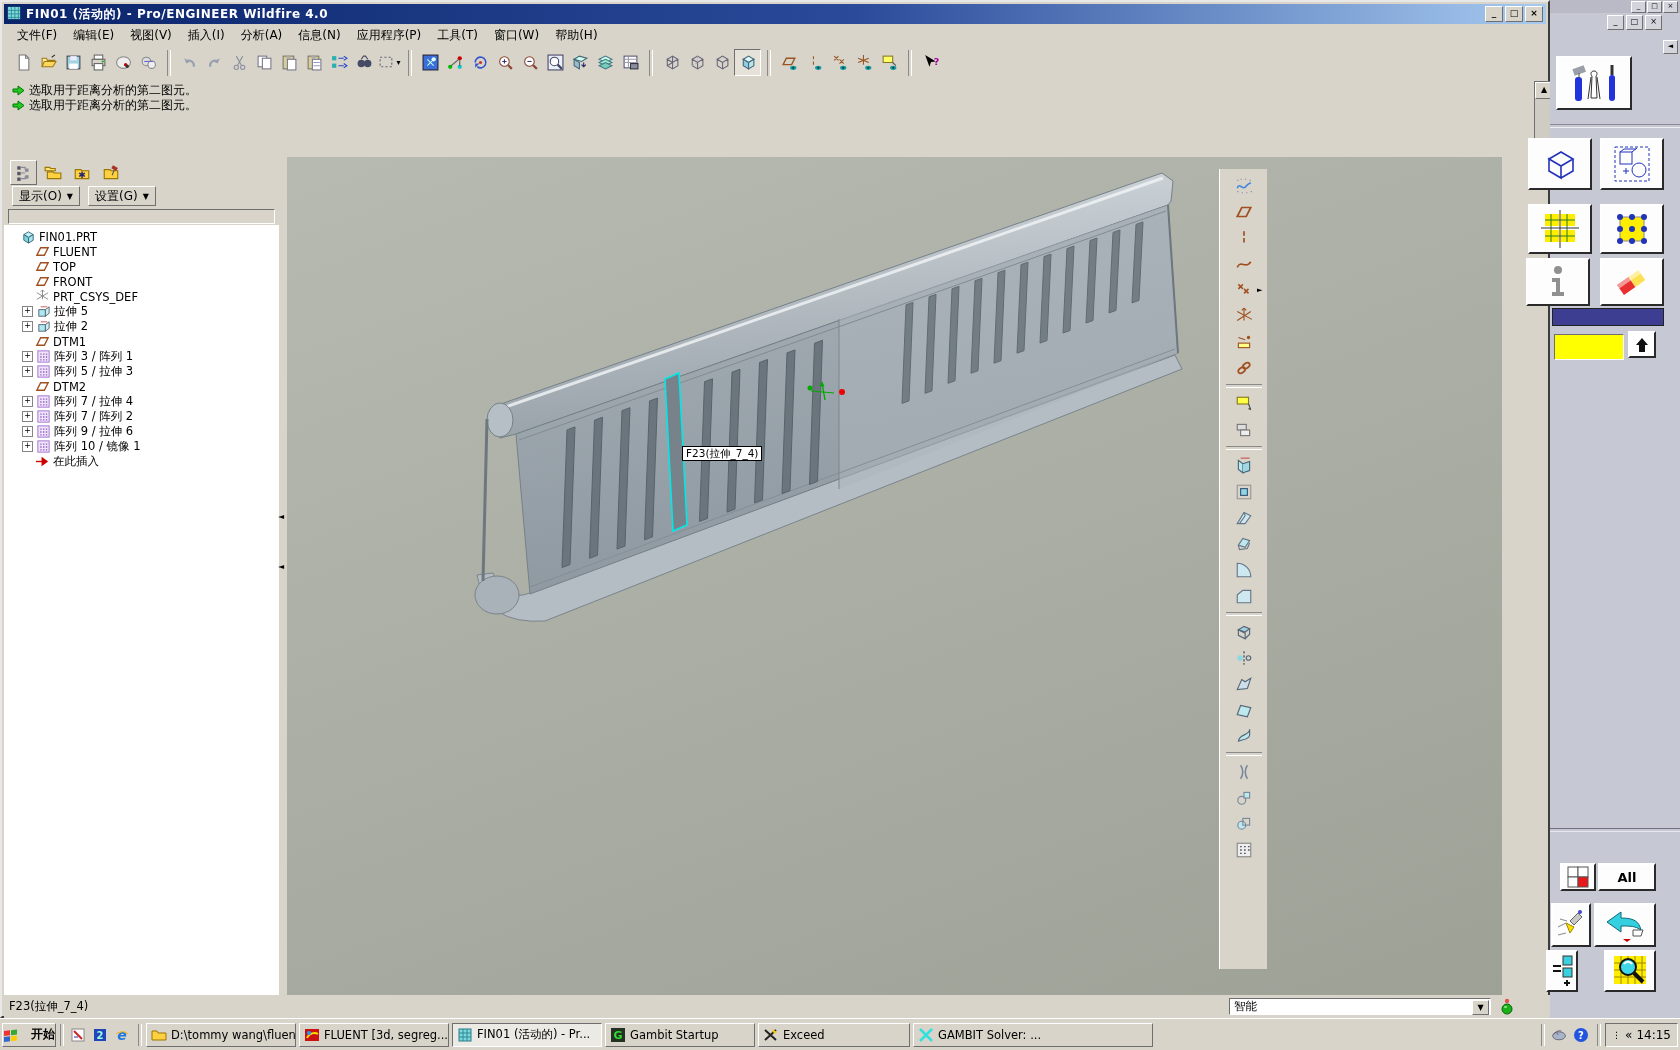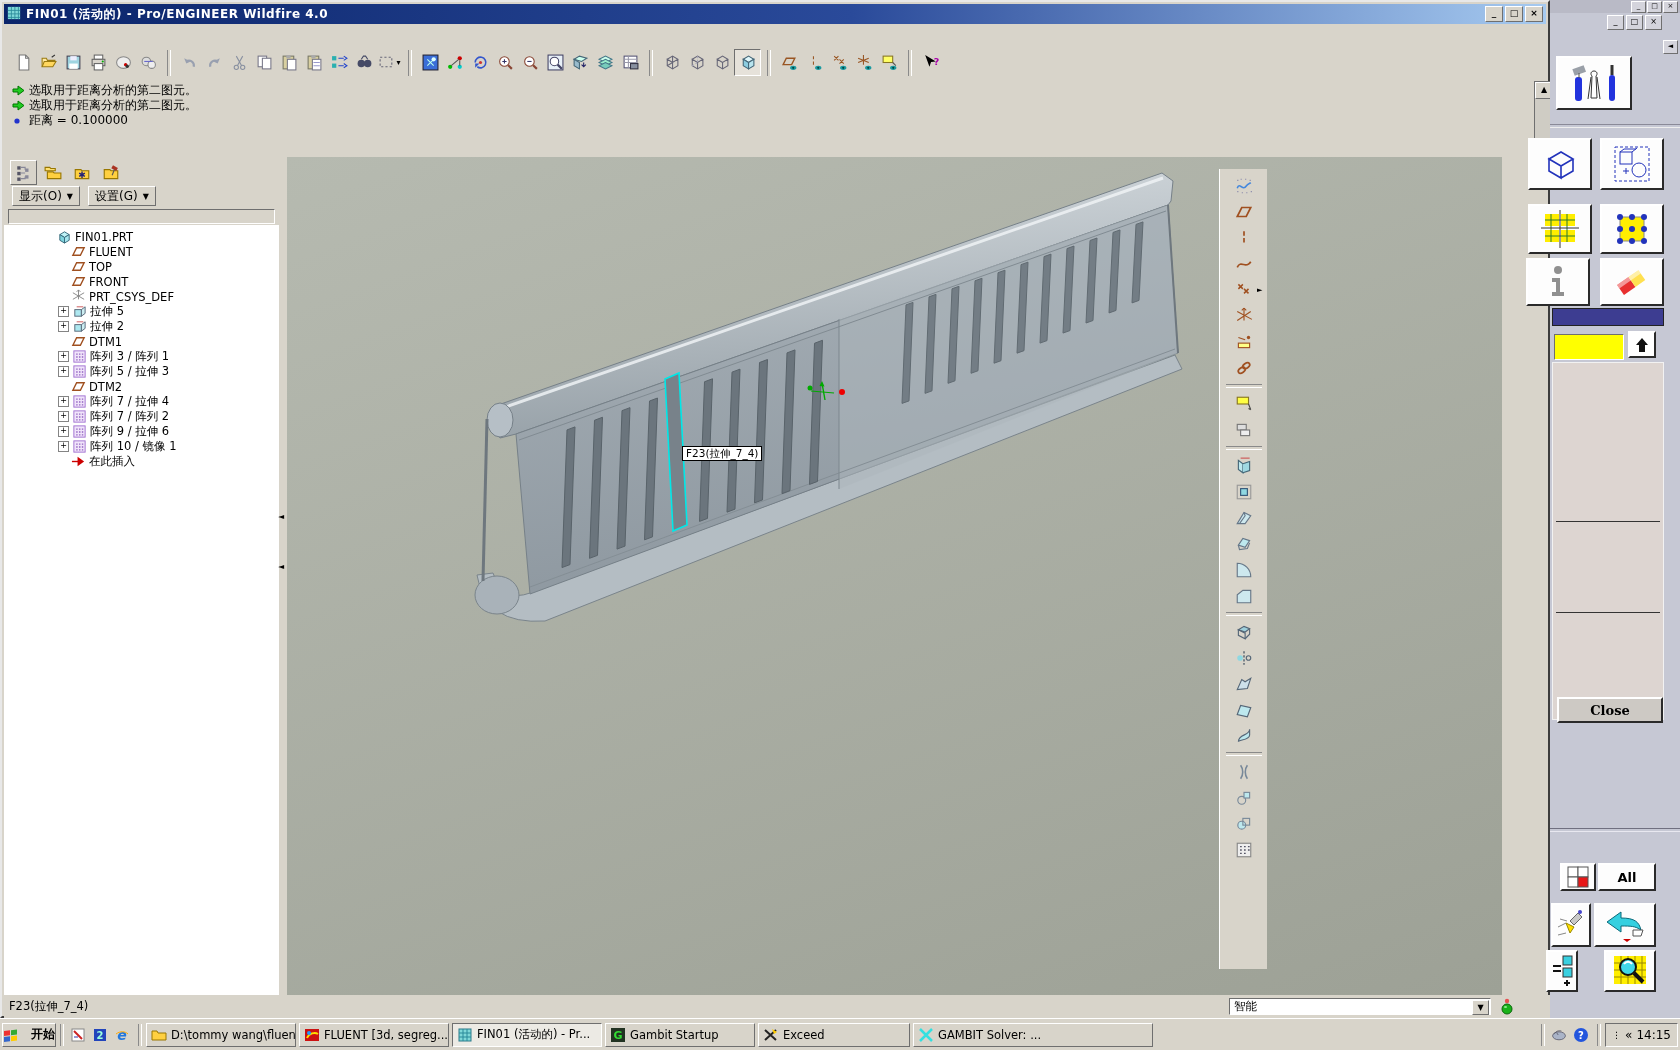--- a/index.html
+++ b/index.html
@@ -36,21 +36,21 @@
   
   .mainframe{left:2px;top:155px;width:1546px;height:838px;}
   .navigator{left:0;top:0;width:275px;height:838px;background:#fff;border-right:1px solid #9a968c;}
   .navtop{left:0;top:0;width:275px;height:68px;}
   .navtabs{display:flex;gap:2px;padding:3px 0 0 6px;}
   .navtab{width:27px;height:25px;}
   .navtab svg{width:18px;height:18px;}
   .navbtnrow{display:flex;padding:1px 0 0 8px;gap:8px;}
   .navddbtn{height:18px;padding:0 6px;display:flex;align-items:center;font-size:12px;gap:4px;background:#d8d4ca;}
   .navfilter{margin:3px 4px 0 4px;height:13px;}
-  .tree{position:absolute;left:0;top:70px;right:0;bottom:0;padding-top:2px;font-size:11.5px;overflow:hidden;padding-left:36px;}
+  .tree{position:absolute;left:0;top:70px;right:0;bottom:0;padding-top:2px;font-size:11.5px;overflow:hidden;}
   .trow{display:flex;align-items:center;height:15px;white-space:nowrap;}
   .texp{width:9px;height:9px;border:1px solid #848484;background:#fff;font-size:8px;line-height:7px;text-align:center;margin-right:3px;flex:none;}
   .tico{width:15px;height:15px;margin-right:3px;flex:none;}
   .tico svg{width:15px;height:15px;}
   .splitter{left:275px;top:0;width:8px;height:838px;background:#d8d4ca;}
   .sash{position:absolute;left:-1px;width:9px;font-size:8px;color:#000;}
   .viewport{left:283px;top:0;width:1215px;height:838px;background:linear-gradient(160deg,#b6bab0 0%,#a9ad a3 50%,#9da196 100%);
     background:linear-gradient(160deg,#b6bab0,#9da196);overflow:hidden;}
   .tooltip{position:absolute;left:395px;top:289px;background:#fff;border:1px solid #000;font-size:10.5px;padding:0 3px;line-height:13px;white-space:nowrap;}
   .feattb{left:1215px;top:12px;width:48px;height:800px;background:#d8d4ca;border-left:1px solid #fff;display:flex;flex-direction:column;align-items:center;padding-top:4px;box-sizing:border-box;}
@@ -99,20 +99,32 @@
             <rect x="1" y="1" width="14" height="14" fill="#7fd8d8"></rect>
             <path d="M1 5h14M1 9h14M1 13h14M5 1v14M9 1v14M13 1v14" stroke="#2a8a9a"></path>
           </svg></span>
       <span class="ttl">FIN01 (活动的) - Pro/ENGINEER Wildfire 4.0</span>
       <span style="margin-left:auto;display:flex;">
         <span class="winbtn raised">_</span>
         <span class="winbtn raised">□</span>
         <span class="winbtn raised">×</span>
       </span>
     </div>
+    <div class="abs menubar" id="menubar">
+        <span class="menuitem">文件(F)</span>
+        <span class="menuitem">编辑(E)</span>
+        <span class="menuitem">视图(V)</span>
+        <span class="menuitem">插入(I)</span>
+        <span class="menuitem">分析(A)</span>
+        <span class="menuitem">信息(N)</span>
+        <span class="menuitem">应用程序(P)</span>
+        <span class="menuitem">工具(T)</span>
+        <span class="menuitem">窗口(W)</span>
+        <span class="menuitem">帮助(H)</span>
+      </div>
     <div class="abs toolbar" id="toolbar">
         <span class="tbgroup">
           <span class="tbbtn ">
             <svg viewBox="0 0 16 16">
               <path d="M4 1h6l3 3v11H4z" fill="#fff" stroke="#777"></path>
               <path d="M10 1v3h3" fill="none" stroke="#777"></path>
             </svg>
           </span>
           <span class="tbbtn ">
             <svg viewBox="0 0 16 16">
@@ -363,26 +375,20 @@
           <svg viewBox="0 0 13 11">
             <path d="M1 4h5V1l6 4.5L6 10V7H1z" fill="#22cc22" stroke="#070"></path>
           </svg>
           <span>选取用于距离分析的第二图元。</span>
         </div>
         <div class="msgline">
           <svg viewBox="0 0 13 11">
             <path d="M1 4h5V1l6 4.5L6 10V7H1z" fill="#22cc22" stroke="#070"></path>
           </svg>
           <span>选取用于距离分析的第二图元。</span>
-        </div>
-        <div class="msgline">
-          <svg viewBox="0 0 13 11">
-            <circle cx="5" cy="6" r="2.6" fill="#2233cc"></circle>
-          </svg>
-          <span>距离 = 0.100000</span>
         </div>
       </div>
     <div class="abs msgscroll sunken">
       <div class="scrollarrow raised">▲</div>
       <div class="scrollarrow raised" style="position:absolute;bottom:0;">▼</div>
     </div>
 
     <div class="abs mainframe">
 
       <div class="abs navigator">
@@ -873,25 +879,20 @@
     </div>
 
     <div class="abs navy"></div>
     <div class="abs sunken" style="left:4px;top:334px;width:68px;height:24px;background:#ffff00;"></div>
     <div class="abs gbtn" style="left:78px;top:331px;width:28px;height:27px;background:#fff;">
       <svg width="16" height="16" viewBox="0 0 16 16">
           <path d="M8 1l6 7h-3v7H5V8H2z" fill="#111"></path>
         </svg>
     </div>
 
-    <div class="abs gpanel">
-      <div class="gsep" style="top:158px;"></div>
-      <div class="gsep" style="top:249px;"></div>
-      <div class="gclose">Close</div>
-    </div>
 
     <div class="abs gbottom">
       <div class="abs" style="left:0;top:106px;width:130px;height:2px;border-top:1px solid #707080;border-bottom:1px solid #e8e8f0;"></div>
       <div class="abs gbtn" style="left:10px;top:141px;width:36px;height:28px;">
         <svg width="22" height="22" viewBox="0 0 22 22">
             <rect x="1" y="1" width="10" height="10" fill="#fff" stroke="#555"></rect>
             <rect x="11" y="1" width="10" height="10" fill="#fff" stroke="#555"></rect>
             <rect x="1" y="11" width="10" height="10" fill="#fff" stroke="#555"></rect>
             <rect x="11" y="11" width="10" height="10" fill="#e81818" stroke="#555"></rect>
           </svg>

